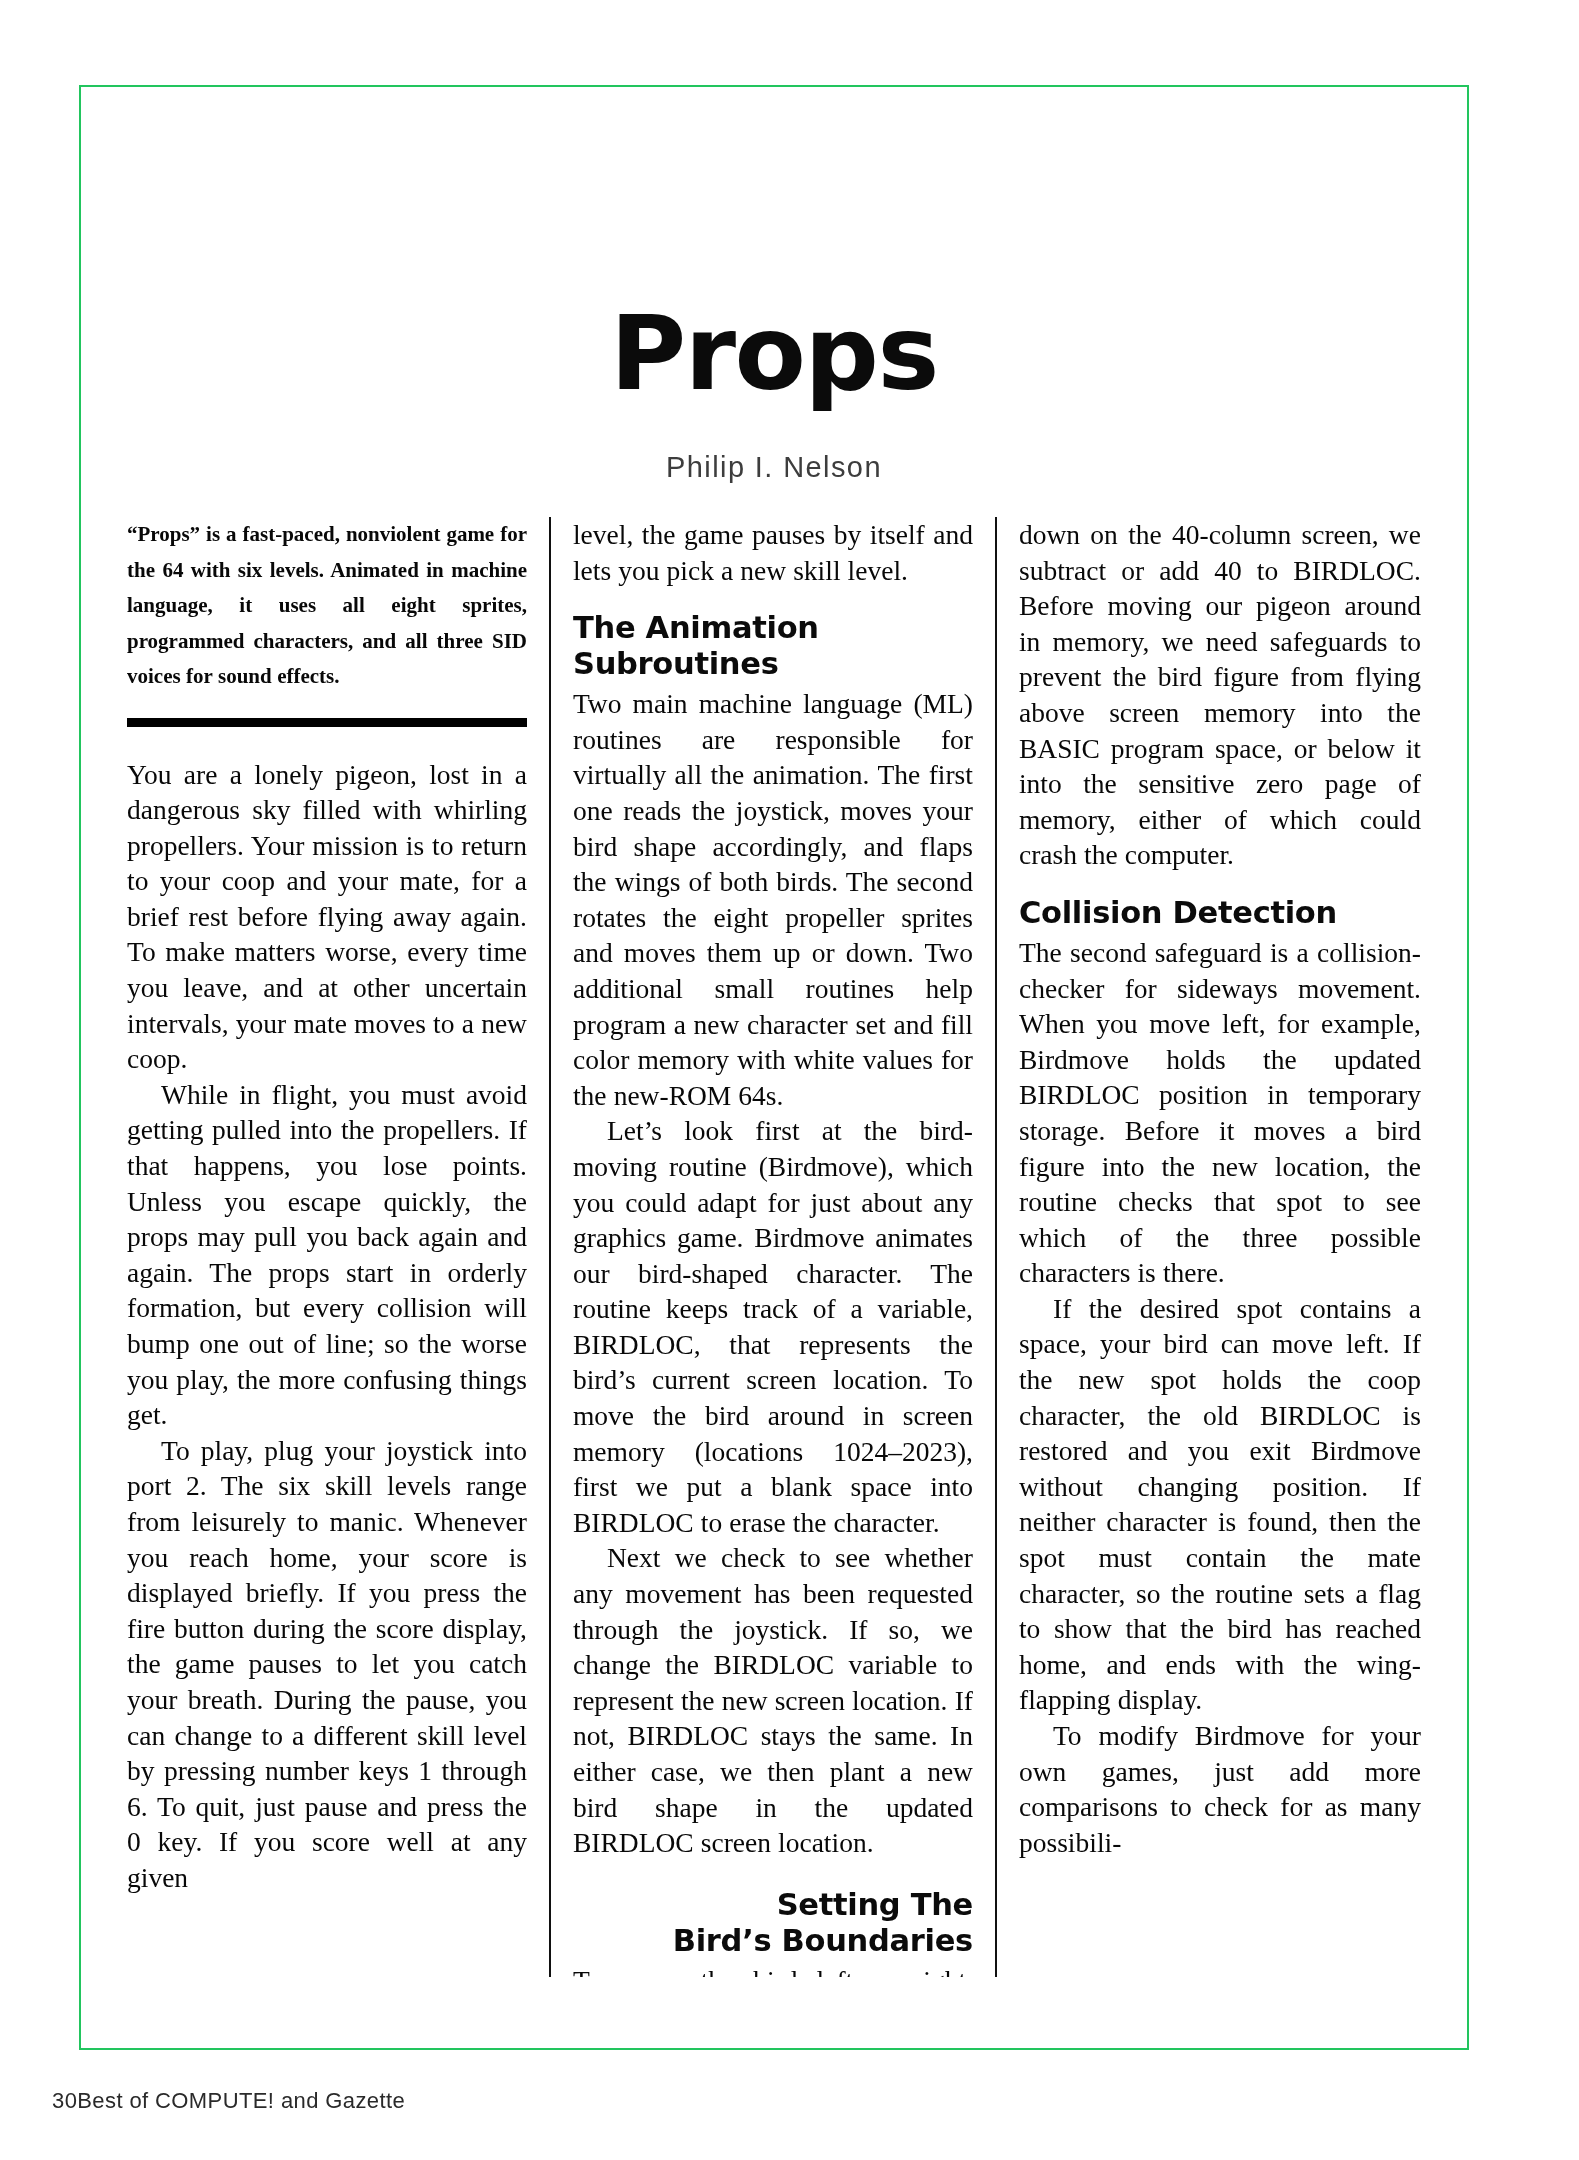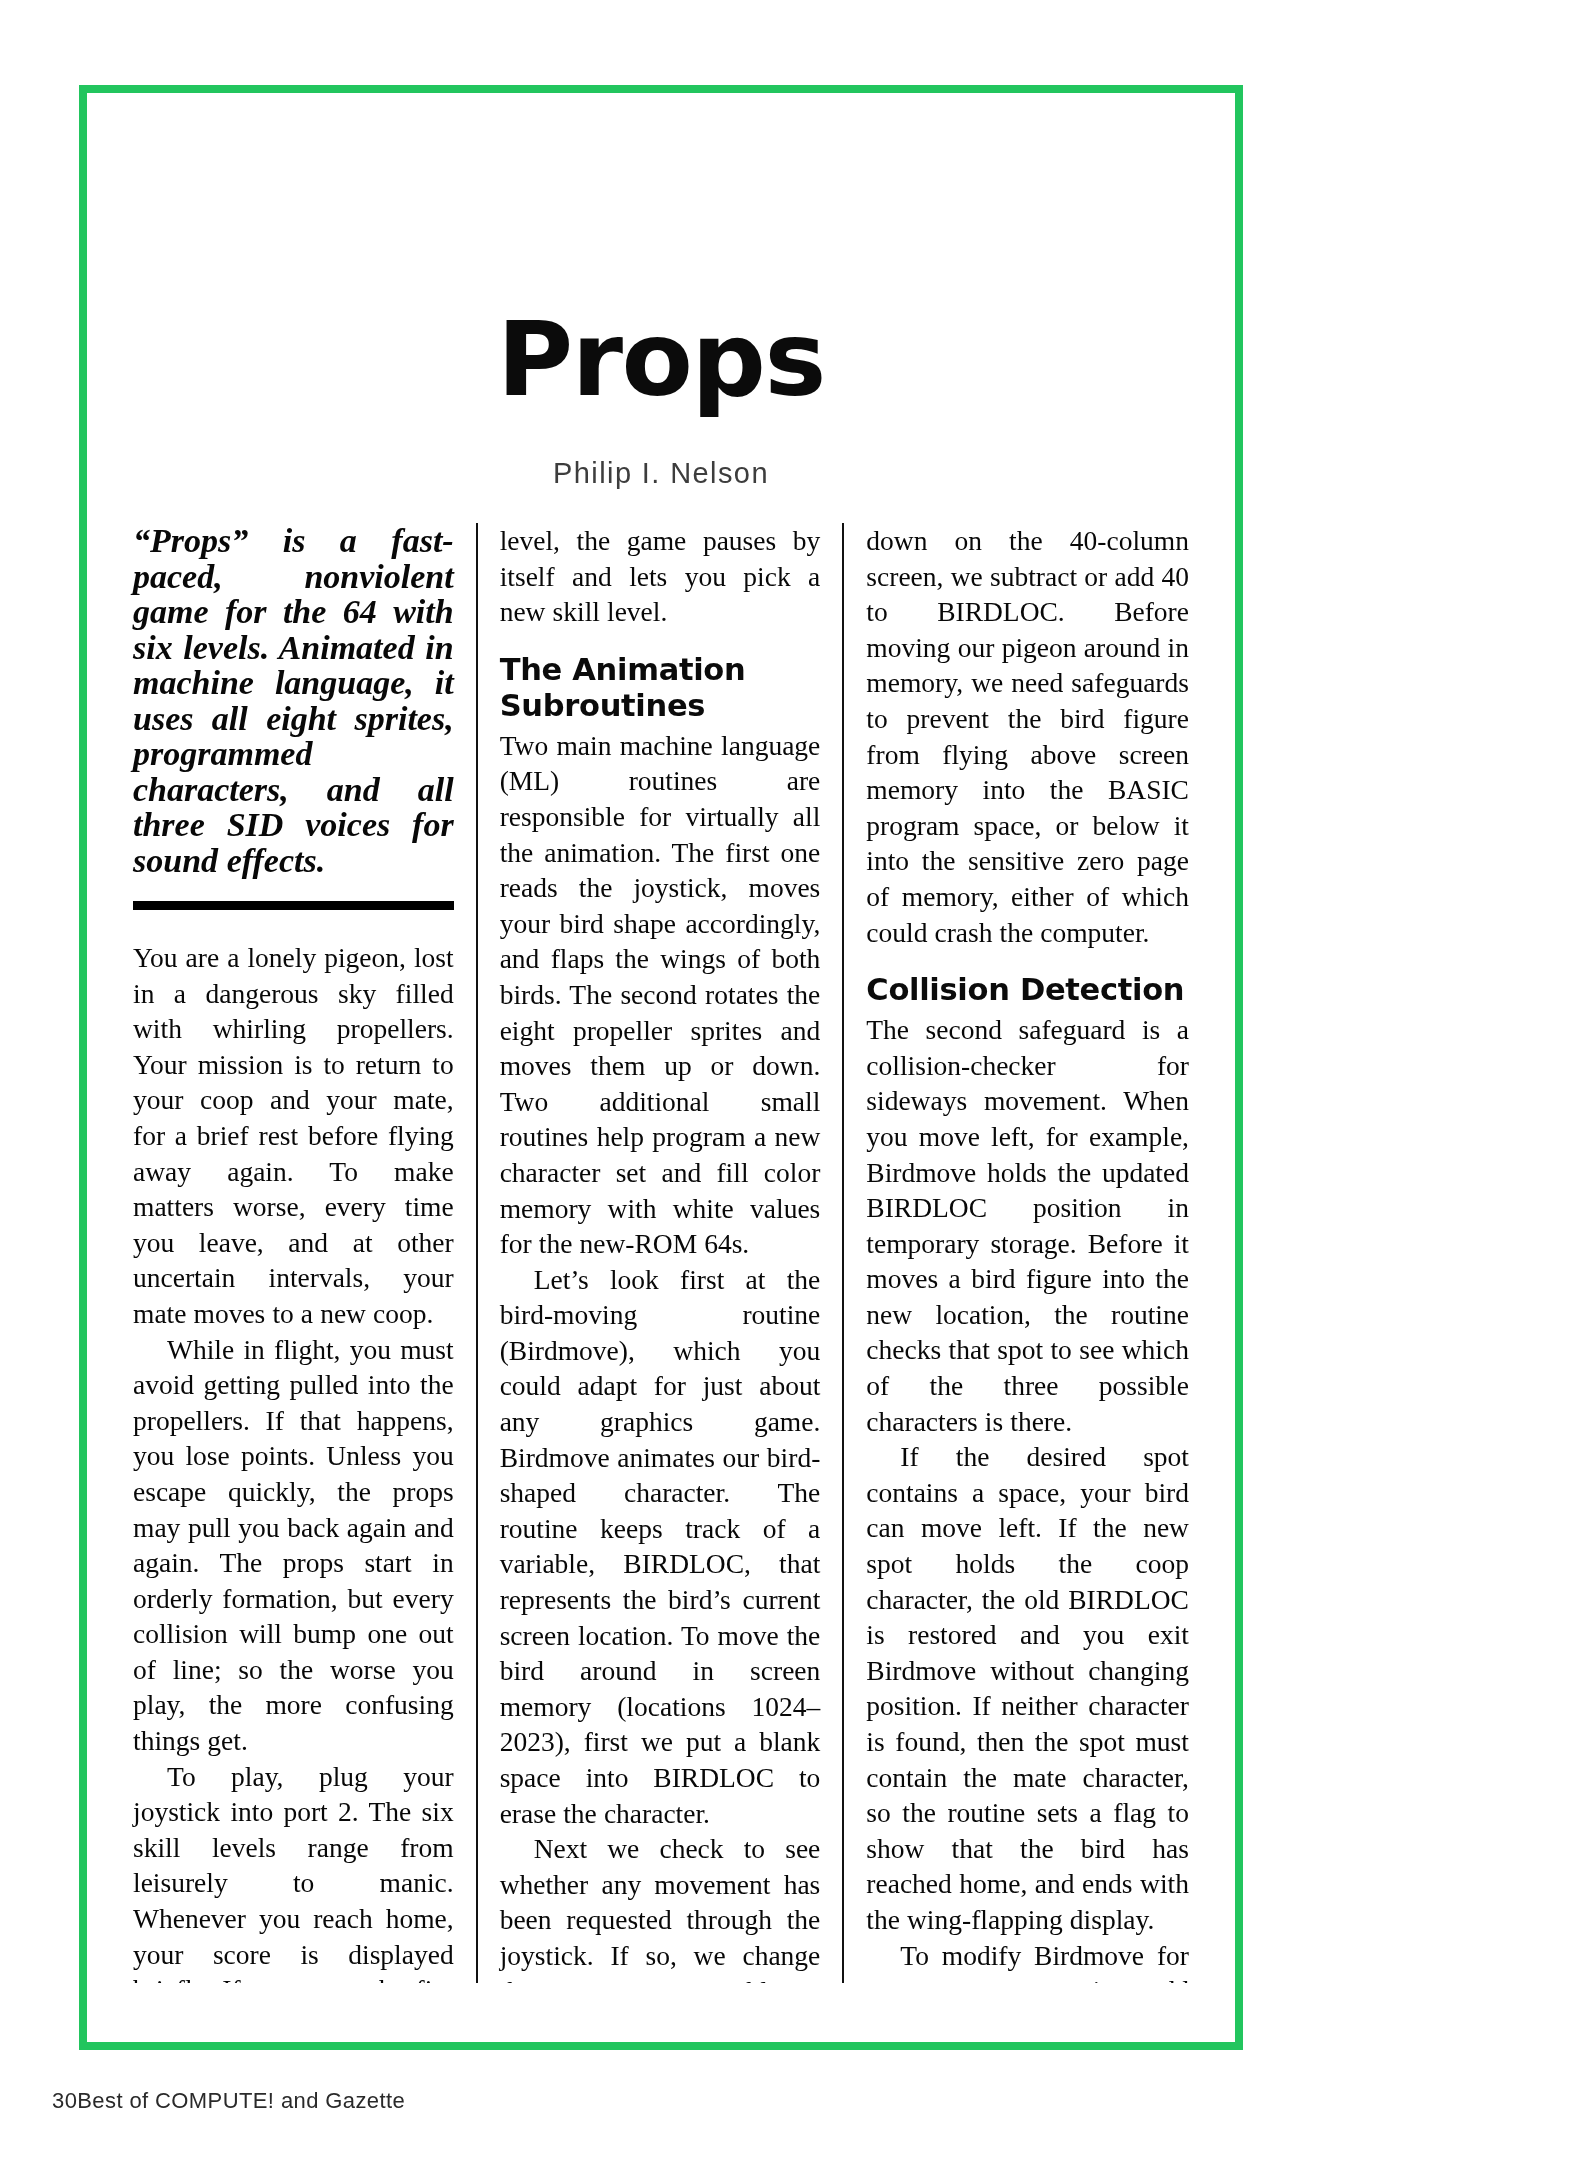--- a/index.html
+++ b/index.html
@@ -14,23 +14,23 @@
     font-family: "Liberation Serif", "DejaVu Serif", serif;
     color: #000;
     overflow: hidden;
   }
 
   
   .page-frame {
     position: absolute;
     left: 79px;
     top: 85px;
-    width: 1164px;
+    width: 1390px;
     height: 1965px;
-    border: 8px solid #22c55e;
+    border: 2px solid #22c55e;
     box-sizing: border-box;
     background: #fff;
   }
 
   
   .masthead {
     position: absolute;
     left: 0;
     top: 0;
     width: 100%;
@@ -82,23 +82,22 @@
     text-align: justify;
     text-justify: inter-word;
     hyphens: none;
     -webkit-hyphens: none;
     word-spacing: 0.2px;
     color: #080808;
   }
   .col p.indent { text-indent: 34px; }
 
   .col p.intro {
-    font-style: italic;
     font-weight: 600;
-    font-size: 34px;
+    font-size: 21px;
     line-height: 35.5px;
   }
 
   .rule {
     height: 9px;
     background: #000;
     margin: 23px 0 30px 0;
   }
 
   h2.subhead {

